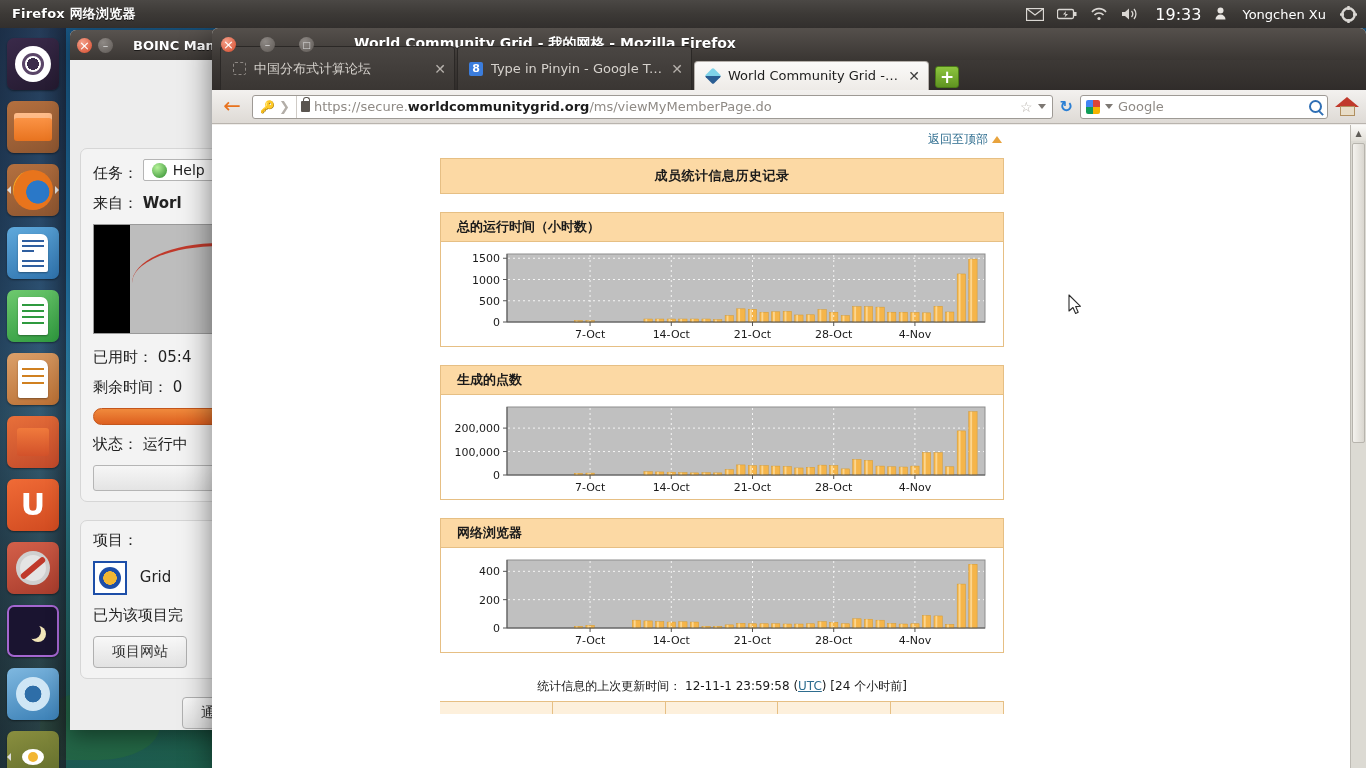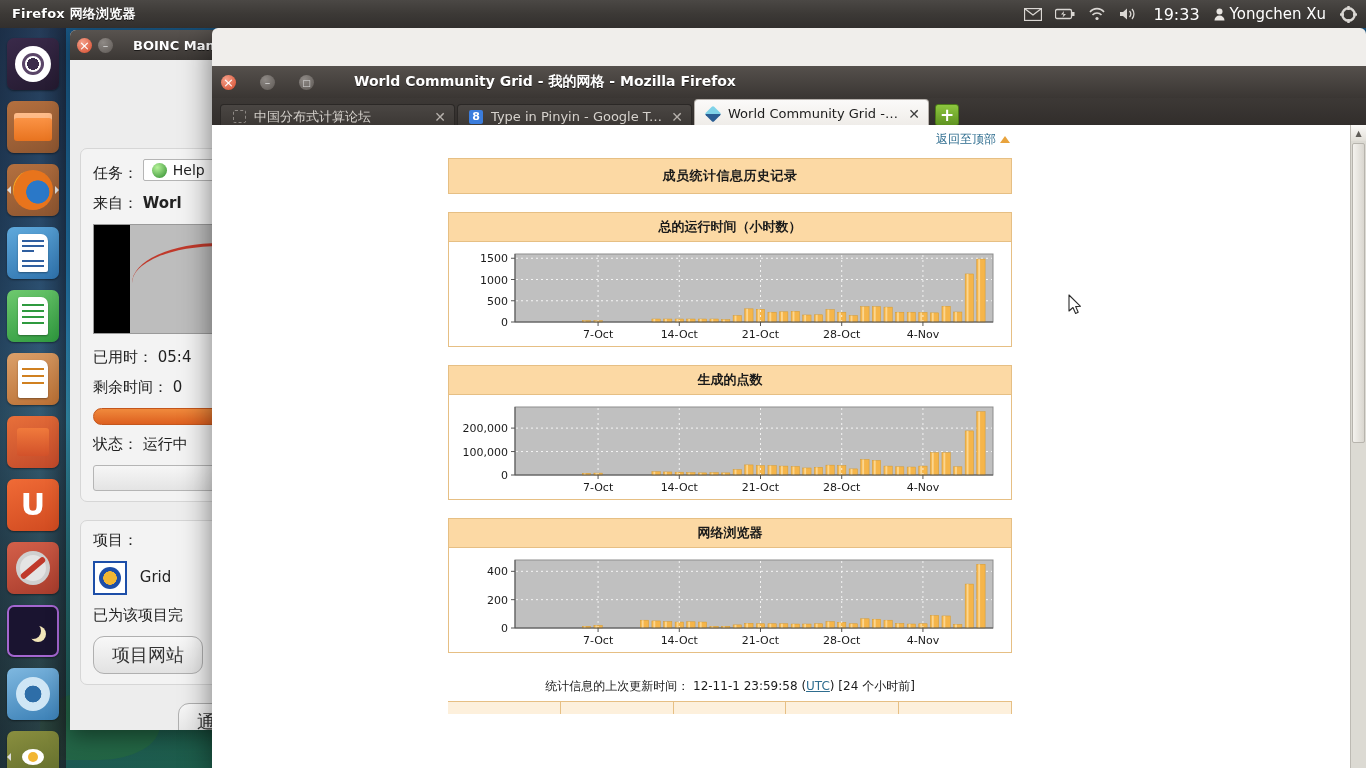--- a/index.html
+++ b/index.html
@@ -33,21 +33,21 @@
     color: #ffffff; display: flex; align-items: center;
     font-size: 13px; z-index: 100;
   }
   #top-panel .app-title {
     margin-left: 12px; font-weight: bold; letter-spacing: .2px;
     text-shadow: 0 1px 0 rgba(0,0,0,.6); font-size: 13px;
   }
   #tray { margin-left: auto; display: flex; align-items: center; gap: 12px; padding-right: 8px; }
   #tray .tray-icon { width: 20px; height: 18px; display: flex; align-items: center; justify-content: center; opacity: .92; }
   #tray .clock { font-size: 16px; padding: 0 2px; }
-  #tray .user { display: flex; align-items: center; gap: 5px; font-size: 15px; }
+  #tray .user { display: flex; gap: 16px; font-size: 13px; }
 
   
   #launcher {
     position: absolute; top: 28px; left: 0; width: 66px; height: 740px;
     background: linear-gradient(90deg, rgba(30,22,34,0.62) 0%, rgba(48,36,50,0.52) 60%, rgba(28,20,32,0.66) 100%);
     padding-top: 6px; z-index: 60;
   }
   .launcher-item {
     width: 52px; height: 52px; margin: 4px auto 11px auto;
     border-radius: 7px; position: relative;
@@ -158,52 +158,52 @@
   }
   .progress-bar {
     height: 17px; border-radius: 9px; background: linear-gradient(180deg,#f08a3c,#dd5f1f);
     border: 1px solid #c4561c; margin: 4px 0 10px 0;
   }
   .empty-field {
     height: 26px; border: 1px solid #b5b5b5; border-radius: 3px;
     background: linear-gradient(180deg,#f6f6f6,#e4e4e4);
   }
   .boinc-btn {
-    display: inline-block; padding: 6px 18px; font-size: 18px; color: #333;
-    border: 1px solid #b0b0b0; border-radius: 11px;
+    display: inline-block; padding: 6px 18px; font-size: 14px; color: #333;
+    border: 1px solid #b0b0b0; border-radius: 4px;
     background: linear-gradient(180deg,#f8f8f8,#e2e2e2);
   }
   .proj-icon {
     width: 34px; height: 34px; border: 2px solid #1d4ea8; background: #fff;
     display: inline-flex; align-items: center; justify-content: center; vertical-align: middle;
   }
   .proj-icon .glyph { width: 22px; height: 22px; border-radius: 50%;
     background: radial-gradient(circle at 50% 50%, #f2b632 0 42%, #1d4ea8 45% 100%); }
 
   
   #firefox-window {
     position: absolute; left: 212px; top: 28px; width: 1154px; height: 740px;
     background: #f0eeeb; z-index: 80;
     box-shadow: 0 8px 30px rgba(0,0,0,.5);
     border-radius: 6px 6px 0 0; overflow: hidden;
   }
   #ff-titlebar {
     height: 32px; background: linear-gradient(180deg,#55504c,#3a3633);
-    display: flex; align-items: center; padding-left: 9px; gap: 24px; margin-top: 38px;
+    display: flex; align-items: center; padding-left: 9px; gap: 24px;
   }
   #ff-title {
     color: #fff; font-size: 14px; font-weight: bold; margin-left: 16px;
     text-shadow: 0 1px 0 rgba(0,0,0,.6);
   }
   #ff-tabbar {
     height: 30px; background: linear-gradient(180deg,#3d3936,#302c2a);
     display: flex; align-items: flex-end; padding-left: 8px; gap: 2px;
   }
   .ff-tab {
-    height: 24px; display: flex; align-items: center; gap: 7px;
+    height: 44px; display: flex; align-items: center; gap: 7px;
     padding: 0 8px 0 10px; min-width: 120px; max-width: 250px;
     font-size: 13px; color: #d6d2cd; border-radius: 4px 4px 0 0;
     background: linear-gradient(180deg,#4a4643,#3a3633);
     border: 1px solid #2b2826; border-bottom: none;
   }
   .ff-tab.active {
     background: linear-gradient(180deg,#fbfaf9,#eeebe7);
     color: #1c1c1c; height: 29px;
     border-color: #b5b0ab;
   }
@@ -281,42 +281,42 @@
   
   #ff-content {
     position: absolute; left: 0; top: 97px; right: 0; bottom: 0;
     background: #ffffff; display: flex;
   }
   #page-scroll-area {
     flex: 1; background: #fff; position: relative; overflow: hidden;
   }
   #page-inner { width: 1040px; padding: 0; position: relative; }
   #page-white { position: absolute; left: 88px; top: 0; width: 952px; height: 680px; background: #fff; }
-  #content-col { position: absolute; left: 236px; top: 0; width: 564px; }
+  #content-col { position: absolute; left: 228px; top: 0; width: 564px; }
 
   .back-to-top {
     text-align: right; font-size: 12px; color: #3c7a9e; padding: 6px 2px 10px 0;
     display: flex; justify-content: flex-end; align-items: center; gap: 4px;
   }
   .back-to-top .txt { text-decoration: none; color: #2e6d8f; }
   .tri-up { width:0;height:0;border-left:5px solid transparent;border-right:5px solid transparent;border-bottom:7px solid #e8a33d; }
 
   .section-head {
     background: #fcd9a4; border: 1px solid #e6bf84;
     text-align: center; font-weight: bold; font-size: 13px; color: #1a1a1a;
     padding: 8px 0; letter-spacing: .5px;
   }
   .link-row { padding: 6px 2px; font-size: 12.5px; color: #2e6d8f; border-bottom: 1px solid #dcdcdc; }
   .link-row a { color: #2e6d8f; text-decoration: underline; }
   .link-row .sep { color: #444; text-decoration: none; margin: 0 3px; }
 
   .chart-box { margin-top: 18px; border: 1px solid #e6bf84; background: #fff; }
   .chart-box .chart-title {
-    background: #fcd9a4; text-align: center; font-weight: bold; font-size: 13px;
-    color: #1a1a1a; padding: 5px 0; border-bottom: 1px solid #e6bf84;
+    background: #fcd9a4; text-align: left; font-weight: bold; font-size: 13px;
+    color: #1a1a1a; padding: 5px 16px; border-bottom: 1px solid #e6bf84;
   }
   .chart-area { padding: 8px 12px 4px 4px; }
   .chart-svg { display: block; }
 
   .ts-row { text-align: center; font-size: 12px; color: #1a1a1a; padding: 7px 0 6px 0; }
   .ts-row a { color: #2e6d8f; text-decoration: underline; }
   .table-stub { display: flex; border-top: 1px solid #e6bf84; }
   .table-stub .cell { flex: 1; height: 12px; border-right: 1px solid #e6bf84; background: #fdf0dc; }
 
   
@@ -551,30 +551,31 @@
   </div>
 
   <div id="ff-navbar">
     <span class="nav-back">←</span>
     <div id="urlbar">
       <span class="id-box">
         <span class="key-icon">🔑</span>
         <span style="color:#b3aea8;">❯</span>
       </span>
       <span class="lock-icon"></span>
+      <span class="url-text"><span>https://secure.</span><b>worldcommunitygrid.org</b><span>/ms/viewMyMemberPage.do</span></span>
       <span class="url-right">
         <span class="star-icon">☆</span>
         <span class="caret"></span>
       </span>
     </div>
     <span class="reload-icon">↻</span>
     <div id="searchbar">
       <span class="g-icon"></span>
       <span class="caret"></span>
-      <span>Firefox</span>
+      <span>Google</span>
       <span class="magnifier"></span>
     </div>
     <span class="home-icon">
       <span class="roof"></span>
         <span class="body"></span>
     </span>
   </div>
 
   <div id="ff-content">
     <div id="page-scroll-area">

